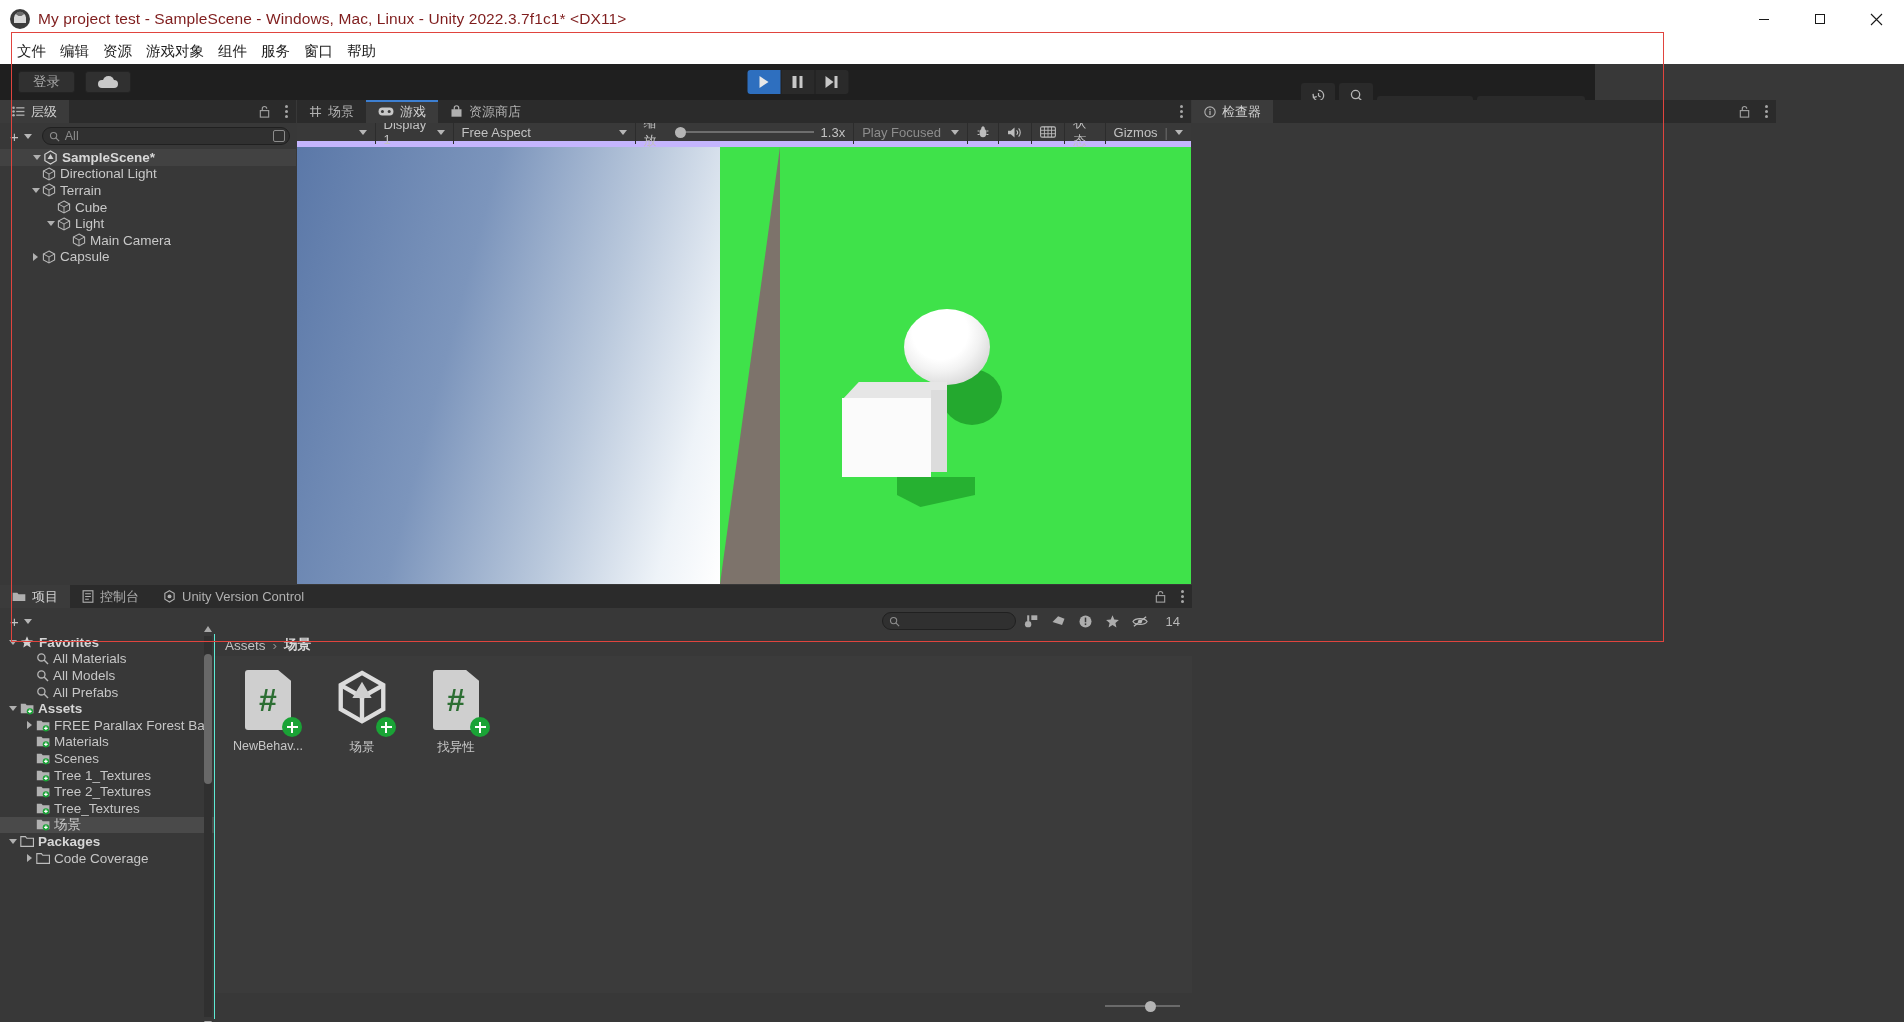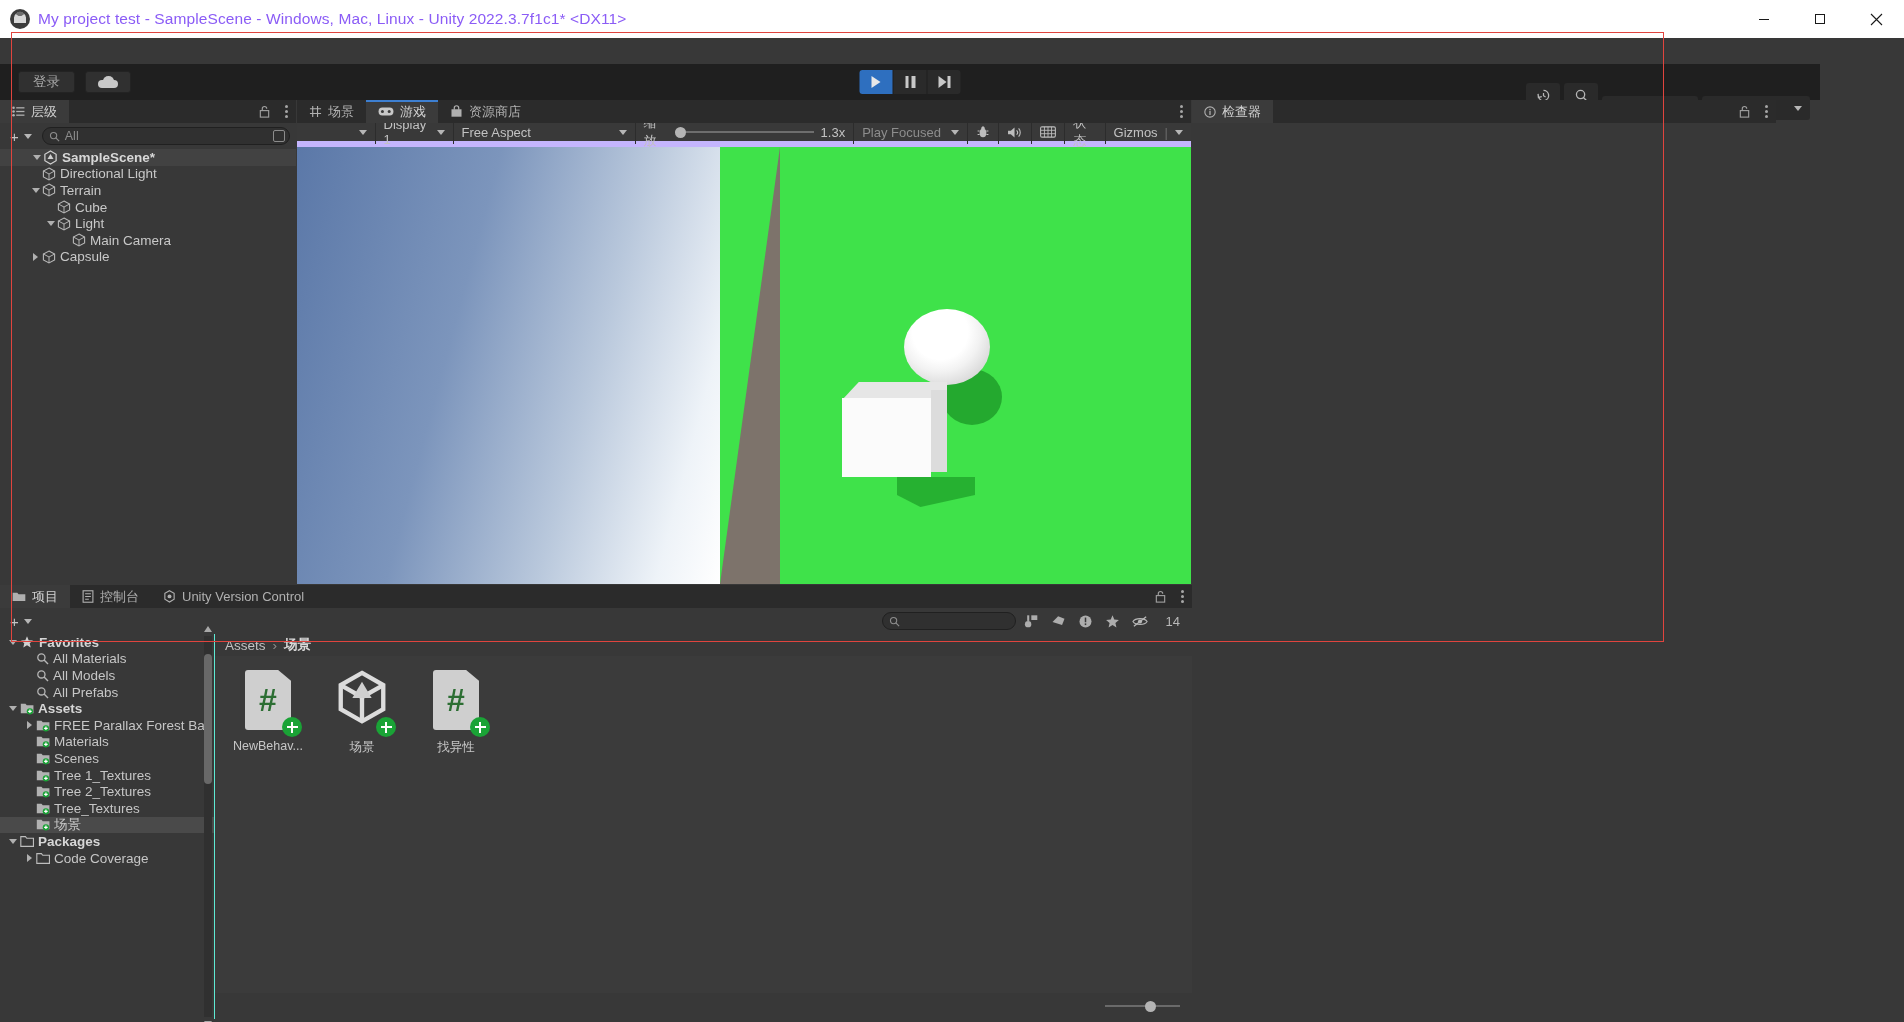--- a/index.html
+++ b/index.html
@@ -20,21 +20,21 @@
     width: 20px; height: 20px; margin-left: 10px; margin-right: 8px;
     border-radius: 50%;
     background: radial-gradient(circle at 50% 42%, #6d6d6d 0 38%, #3c3c3c 39% 100%);
     position: relative; flex: 0 0 auto;
   }
   .tb-icon::before {
     content: ""; position: absolute; left: 4px; top: 5px; width: 12px; height: 9px;
     background: #d9d9d9;
     clip-path: polygon(0 40%, 14% 0, 38% 22%, 62% 22%, 86% 0, 100% 40%, 100% 100%, 0 100%);
   }
-  .tb-title { font-size: 15.5px; color: #8b5cf6; letter-spacing: .1px; text-align: right; }
+  .tb-title { font-size: 15.5px; color: #7f1d1d; letter-spacing: .1px; text-align: right; }
   .tb-controls { position: absolute; right: 0; top: 0; height: 38px; display: flex; }
   .tb-btn {
     width: 56px; height: 38px; display: flex; align-items: center; justify-content: center;
     color: #1a1a1a;
   }
   .tb-btn svg { display: block; }
 
   
   .menubar {
     position: absolute; left: 0; top: 38px; width: 1904px; height: 26px;
@@ -43,21 +43,21 @@
   .menu-item { font-size: 14.5px; color: #1c1c1c; padding: 0 7px; }
 
   
   .unity-root {
     position: absolute; left: 0; top: 64px; width: 1904px; height: 958px;
     background: #383838;
   }
 
   
   .u-toolbar {
-    position: absolute; left: 0; top: 0; width: 1820px; height: 36px;
+    position: absolute; left: 0; top: 0; width: 1595px; height: 36px;
     background: #1f1f1f; display: flex; align-items: center;
   }
   .tbar-btn {
     height: 22px; background: #303030; border: 1px solid #232323; border-radius: 3px;
     color: #a8a8a8; font-size: 13.5px; display: flex; align-items: center;
     justify-content: center; padding: 0 14px;
   }
   #btn-login { margin-left: 18px; }
   #btn-cloud { margin-left: 10px; padding: 0 12px; }
   .cloud-glyph {
@@ -333,20 +333,30 @@
           </svg>
       </div>
       <div class="tb-btn">
         <svg width="13" height="13" viewBox="0 0 13 13">
             <path d="M1 1 L12 12 M12 1 L1 12" stroke="#1a1a1a" stroke-width="1.1" fill="none"></path>
           </svg>
       </div>
     </div>
   </div>
 
+  <div class="menubar">
+    <div class="menu-item">文件</div>
+    <div class="menu-item">编辑</div>
+    <div class="menu-item">资源</div>
+    <div class="menu-item">游戏对象</div>
+    <div class="menu-item">组件</div>
+    <div class="menu-item">服务</div>
+    <div class="menu-item">窗口</div>
+    <div class="menu-item">帮助</div>
+  </div>
 
   <div class="unity-root">
 
     <div class="u-toolbar">
       <div class="tbar-btn" id="btn-login">登录</div>
       <div class="tbar-btn" id="btn-cloud">
         <span class="cloud-glyph"></span>
       </div>
 
       <div class="play-group">

